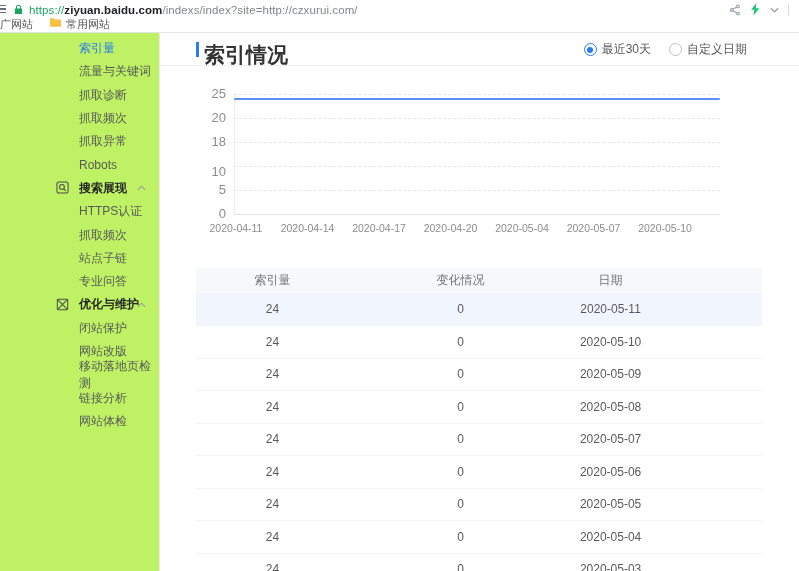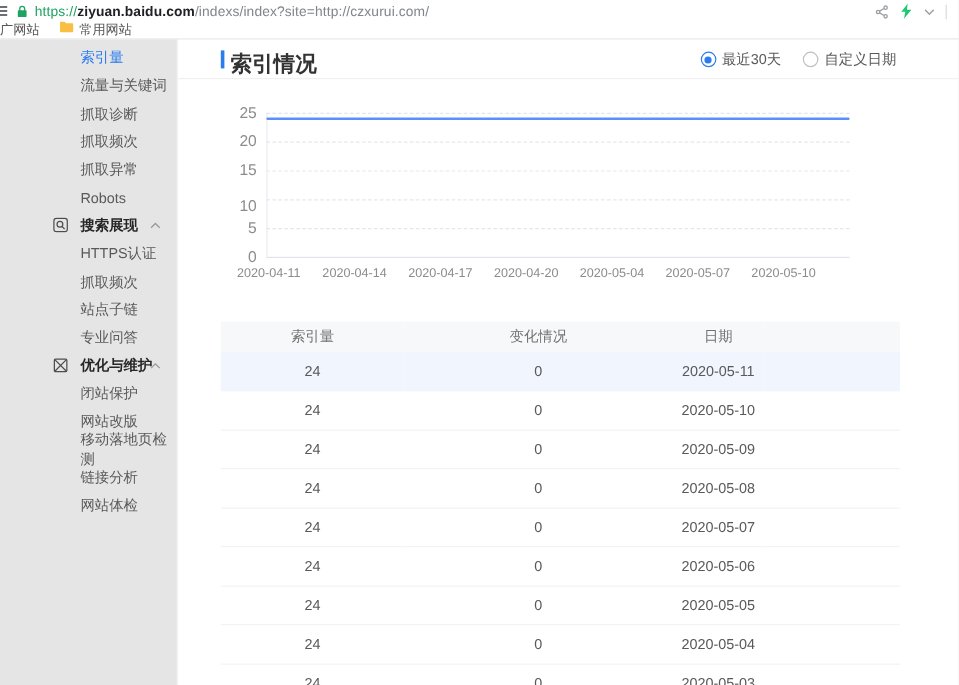--- a/index.html
+++ b/index.html
@@ -1,57 +1,57 @@
 <!DOCTYPE html>
 <html><head>
 <meta charset="utf-8">
 <style>
   * { box-sizing: border-box; }
   body { margin: 0; background: #fff; }
   .screen {
     position: relative; width: 799px; height: 571px; overflow: hidden;
-    background: #e5e5e5; font-family: "Liberation Sans", sans-serif;
+    background: #bef264; font-family: "Liberation Sans", sans-serif;
   }
 
   
   .chrome { height: 33px; border-bottom: 1px solid #e4e4e4; background: #fff; }
   .addr-row { height: 17px; display: flex; align-items: center; padding: 2px 6px 0 0; }
   .partial-icon { width: 6px; height: 9px; margin: 0 7px 0 0;
     background: repeating-linear-gradient(#6b6f74 0 1.5px, transparent 1.5px 3.5px); }
   .padlock { width: 11px; height: 11px; margin-right: 5px; flex: none; }
   .url { font-size: 11.5px; white-space: nowrap; overflow: hidden; letter-spacing: .1px; }
   .url .scheme { color: #1da462; }
   .url .domain { color: #202124; font-weight: bold; }
   .url .path { color: #80868b; }
   .addr-right { margin-left: auto; display: flex; align-items: center; gap: 9px; padding-right: 4px; }
   .vsep { width: 1px; height: 12px; background: #dadada; }
 
   .bm-row { height: 15px; display: flex; align-items: center; gap: 16px; font-size: 11px; color: #555; }
   .bm { display: flex; align-items: flex-start; gap: 4px; cursor: pointer; }
   .bm-folder { width: 13px; height: 11px; flex: none; }
 
   
-  .page { display: flex; height: 538px; }
+  .page { display: flex; height: 538px; margin-left: 12px; }
   .sidebar { width: 148px; border-right: 1px solid #ebebeb; padding-top: 4px; flex: none; }
   .sb-item { position: relative; height: 23.3px; display: flex; align-items: center;
     padding-left: 67px; font-size: 12px; color: #595959; cursor: pointer; }
   .sb-item.section { font-weight: bold; color: #262626; }
   .sb-item.active .sb-label { color: #2b7cee; }
   .sb-icon { position: absolute; left: 44px; top: 50%; transform: translateY(-50%);
     width: 14px; height: 14px; display: flex; }
   .sb-caret { position: absolute; right: 13px; top: 50%; transform: translateY(-50%);
     width: 9px; height: 6px; display: flex; }
 
   .content { flex: 1; position: relative; background: #fff; }
 
   
   .panel-header { position: absolute; top: 0; left: 0; right: 0; height: 33px;
     border-bottom: 1px solid #f0f0f0; }
   .accent-bar { position: absolute; left: 36px; top: 9px; width: 3px; height: 15px; background: #2b7cee; }
-  .panel-title { position: absolute; left: 44px; top: 8px; font-size: 18px; font-weight: bold;
+  .panel-title { position: absolute; left: 44px; top: 8px; font-size: 21px; font-weight: bold;
     color: #333; margin: 0; }
   .range-radios { position: absolute; right: 52px; top: 0; height: 33px; display: flex;
     align-items: center; gap: 18px; font-size: 12px; color: #595959; }
   .radio-opt { display: flex; align-items: center; cursor: pointer; }
   .radio-dot { width: 13px; height: 13px; border: 1px solid #bfbfbf; border-radius: 50%;
     margin-right: 5px; position: relative; background: #fff; }
   .radio-dot.sel { border-color: #2b7cee; }
   .radio-dot.sel::after { content: ""; position: absolute; inset: 2.5px; border-radius: 50%;
     background: #2b7cee; }
 
@@ -225,21 +225,21 @@
       </div>
 
       <div class="chart">
           <div class="gridline zero" style="top: 120px;"></div>
           <div class="ylabel" style="top: 114px;">0</div>
           <div class="gridline" style="top: 96px;"></div>
           <div class="ylabel" style="top: 90px;">5</div>
           <div class="gridline" style="top: 72px;"></div>
           <div class="ylabel" style="top: 72px;">10</div>
           <div class="gridline" style="top: 48px;"></div>
-          <div class="ylabel" style="top: 42px;">15</div>
+          <div class="ylabel" style="top: 42px;">18</div>
           <div class="gridline" style="top: 24px;"></div>
           <div class="ylabel" style="top: 18px;">20</div>
           <div class="gridline" style="top: 0px;"></div>
           <div class="ylabel" style="top: -6px;">25</div>
           <div class="xlabel" style="left: 2px;">2020-04-11</div>
           <div class="xlabel" style="left: 73.5px;">2020-04-14</div>
           <div class="xlabel" style="left: 145px;">2020-04-17</div>
           <div class="xlabel" style="left: 216.5px;">2020-04-20</div>
           <div class="xlabel" style="left: 288px;">2020-05-04</div>
           <div class="xlabel" style="left: 359.5px;">2020-05-07</div>

